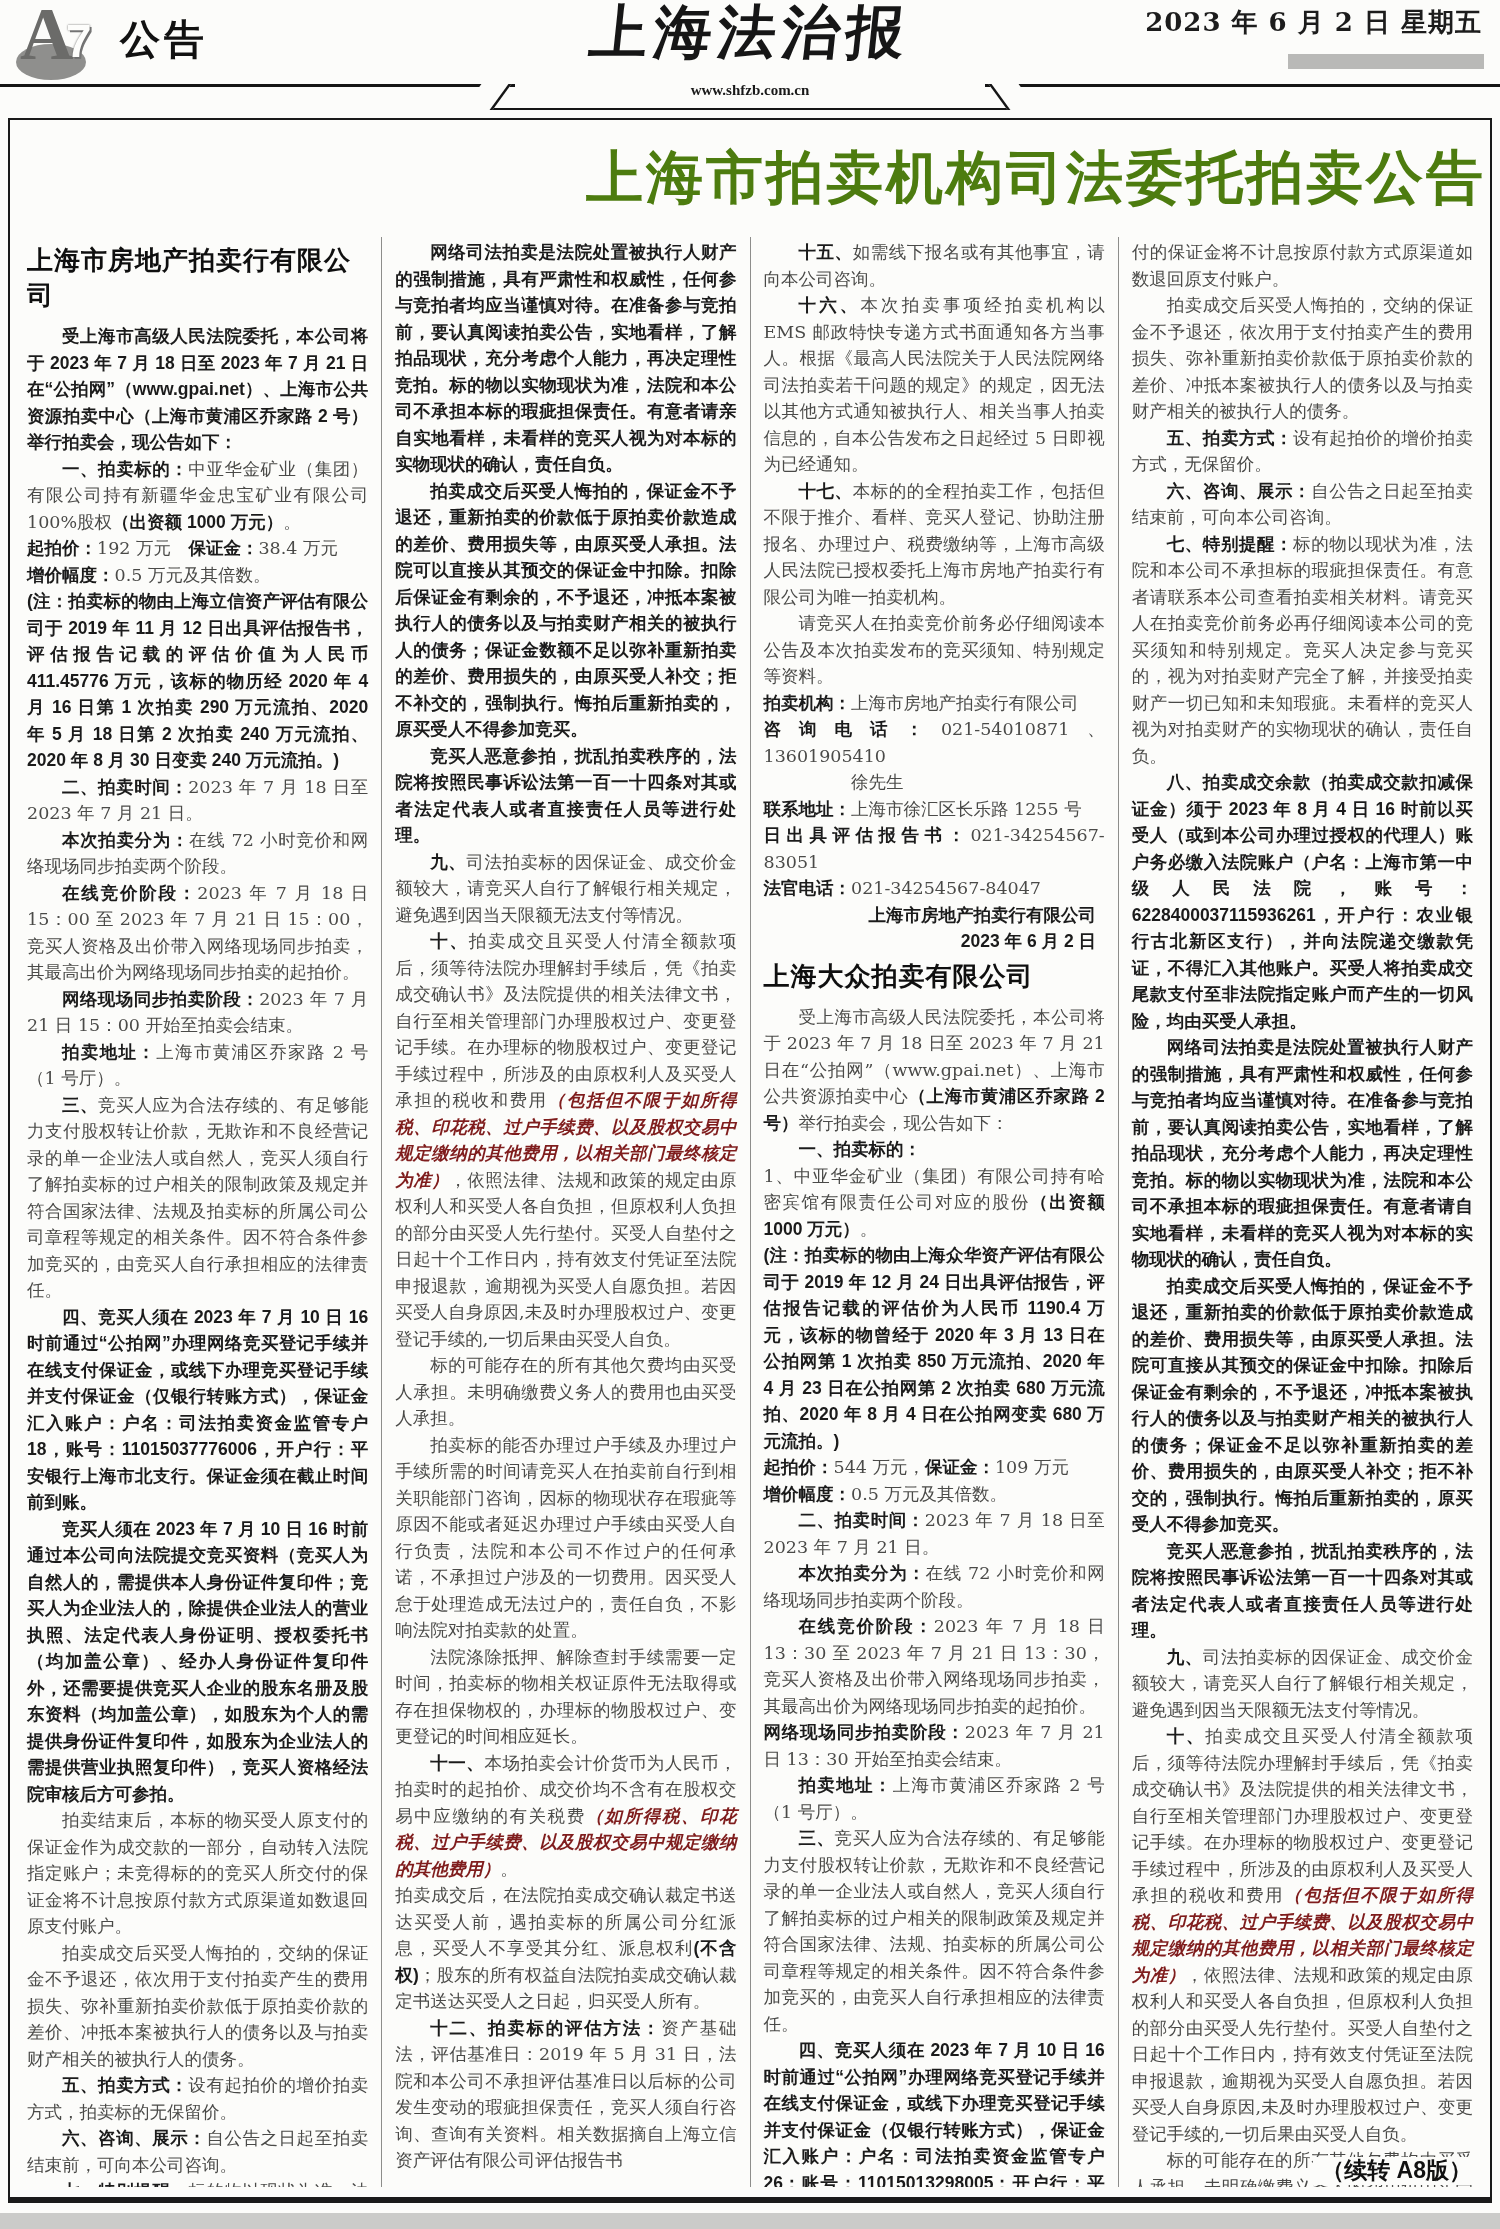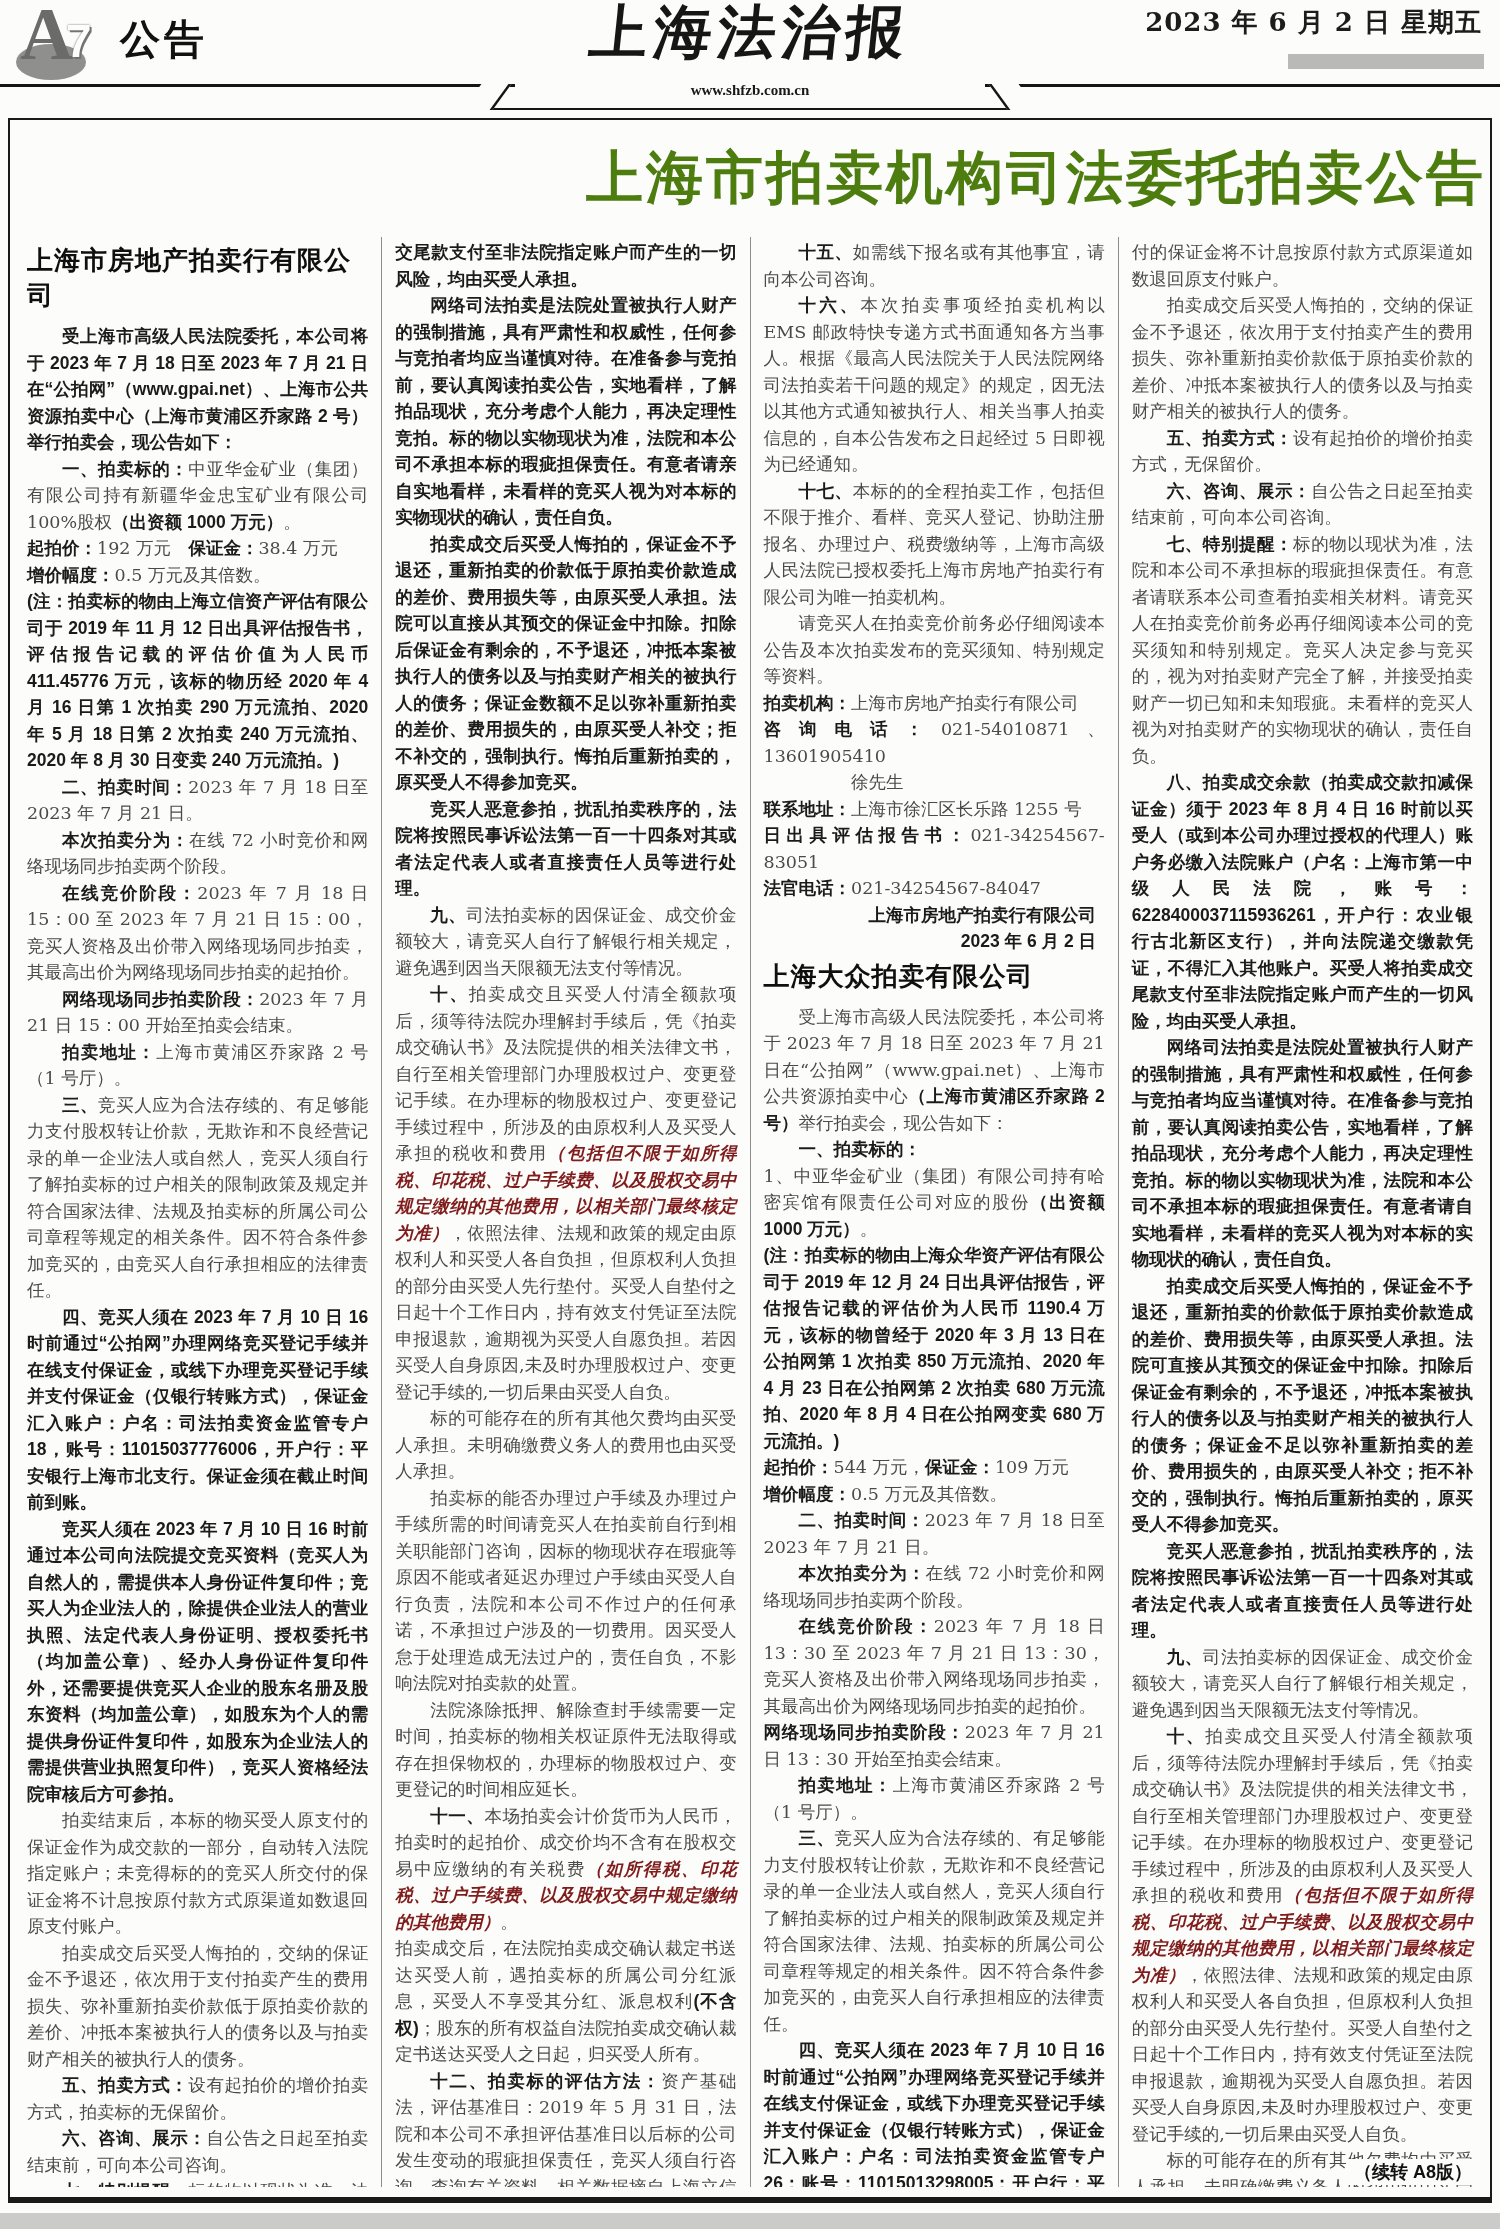--- a/index.html
+++ b/index.html
@@ -52,21 +52,21 @@
     font-weight: 900; font-size: 26px; color: #0f0f0f;
     margin: 4px 0 10px; letter-spacing: 1px;
   }
   .para { margin: 0; font-size: 17.5px; line-height: 26.5px; text-align: justify; color: #4a4a48; }
   .para.ind { text-indent: 2em; }
   .para.a-right { text-align: right; padding-right: 0.5em; }
   .para span.b { font-family: "Liberation Sans", sans-serif; font-weight: 700; color: #1b1b1b; }
   .para span.n { font-family: "DejaVu Serif", serif; color: #4a4a48; }
   .para span.k { font-family: "DejaVu Serif", serif; font-weight: 700; font-style: italic; color: #7f1d1d; }
   .pin-note { position: absolute; right: 14px; bottom: 2px; background: #fcfcfa; padding-left: 8px; }
-  .pin-note span.b { font-family: "Liberation Sans", sans-serif; font-weight: 700; font-size: 18px; color: #111; }
+  .pin-note span.b { font-family: "Liberation Sans", sans-serif; font-weight: 700; font-size: 23px; color: #111; }
   .bottom-strip { position: absolute; left: 0; right: 0; bottom: 0; height: 16px; background: #cbcbc9; }
 </style>
 </head>
 <body>
 
 <div class="page">
 
   <div class="header">
     <div class="badge">
       <div class="badge-ellipse"></div>
@@ -104,21 +104,20 @@
           <p class="para ind"><span class="b">三、</span><span class="n">竞买人应为合法存续的、有足够能力支付股权转让价款，无欺诈和不良经营记录的单一企业法人或自然人，竞买人须自行了解拍卖标的过户相关的限制政策及规定并符合国家法律、法规及拍卖标的所属公司公司章程等规定的相关条件。因不符合条件参加竞买的，由竞买人自行承担相应的法律责任。</span></p>
           <p class="para ind"><span class="b">四、竞买人须在 2023 年 7 月 10 日 16 时前通过“公拍网”办理网络竞买登记手续并在线支付保证金，或线下办理竞买登记手续并支付保证金（仅银行转账方式），保证金汇入账户：户名：司法拍卖资金监管专户 18，账号：11015037776006，开户行：平安银行上海市北支行。保证金须在截止时间前到账。</span></p>
           <p class="para ind"><span class="b">竞买人须在 2023 年 7 月 10 日 16 时前通过本公司向法院提交竞买资料（竞买人为自然人的，需提供本人身份证件复印件；竞买人为企业法人的，除提供企业法人的营业执照、法定代表人身份证明、授权委托书（均加盖公章）、经办人身份证件复印件外，还需要提供竞买人企业的股东名册及股东资料（均加盖公章），如股东为个人的需提供身份证件复印件，如股东为企业法人的需提供营业执照复印件），竞买人资格经法院审核后方可参拍。</span></p>
           <p class="para ind"><span class="n">拍卖结束后，本标的物买受人原支付的保证金作为成交款的一部分，自动转入法院指定账户；未竞得标的的竞买人所交付的保证金将不计息按原付款方式原渠道如数退回原支付账户。</span></p>
           <p class="para ind"><span class="n">拍卖成交后买受人悔拍的，交纳的保证金不予退还，依次用于支付拍卖产生的费用损失、弥补重新拍卖价款低于原拍卖价款的差价、冲抵本案被执行人的债务以及与拍卖财产相关的被执行人的债务。</span></p>
           <p class="para ind"><span class="b">五、拍卖方式：</span><span class="n">设有起拍价的增价拍卖方式，拍卖标的无保留价。</span></p>
           <p class="para ind"><span class="b">六、咨询、展示：</span><span class="n">自公告之日起至拍卖结束前，可向本公司咨询。</span></p>
           <p class="para ind"><span class="b">七、特别提醒：</span><span class="n">标的物以现状为准，法院和本公司不承担标的瑕疵担保责任。有意者请联系本公司查看拍卖相关材料。请竞买人在拍卖竞价前务必再仔细阅读本公司发布的竞买须知和特别规定。竞买人决定参与竞买的，视为对拍卖财产完全了解，并接受拍卖财产一切已知和未知瑕疵。未看样的竞买人视为对拍卖标的实物现状的确认，责任自负。</span></p>
         </div>
       <div class="col">
-          <p class="para"><span class="b">交尾款支付至非法院指定账户而产生的一切风险，均由买受人承担。</span></p>
           <p class="para ind"><span class="b">网络司法拍卖是法院处置被执行人财产的强制措施，具有严肃性和权威性，任何参与竞拍者均应当谨慎对待。在准备参与竞拍前，要认真阅读拍卖公告，实地看样，了解拍品现状，充分考虑个人能力，再决定理性竞拍。标的物以实物现状为准，法院和本公司不承担本标的瑕疵担保责任。有意者请亲自实地看样，未看样的竞买人视为对本标的实物现状的确认，责任自负。</span></p>
           <p class="para ind"><span class="b">拍卖成交后买受人悔拍的，保证金不予退还，重新拍卖的价款低于原拍卖价款造成的差价、费用损失等，由原买受人承担。法院可以直接从其预交的保证金中扣除。扣除后保证金有剩余的，不予退还，冲抵本案被执行人的债务以及与拍卖财产相关的被执行人的债务；保证金数额不足以弥补重新拍卖的差价、费用损失的，由原买受人补交；拒不补交的，强制执行。悔拍后重新拍卖的，原买受人不得参加竞买。</span></p>
           <p class="para ind"><span class="b">竞买人恶意参拍，扰乱拍卖秩序的，法院将按照民事诉讼法第一百一十四条对其或者法定代表人或者直接责任人员等进行处理。</span></p>
           <p class="para ind"><span class="b">九、</span><span class="n">司法拍卖标的因保证金、成交价金额较大，请竞买人自行了解银行相关规定，避免遇到因当天限额无法支付等情况。</span></p>
           <p class="para ind"><span class="b">十、</span><span class="n">拍卖成交且买受人付清全额款项后，须等待法院办理解封手续后，凭《拍卖成交确认书》及法院提供的相关法律文书，自行至相关管理部门办理股权过户、变更登记手续。在办理标的物股权过户、变更登记手续过程中，所涉及的由原权利人及买受人承担的税收和费用</span><span class="k">（包括但不限于如所得税、印花税、过户手续费、以及股权交易中规定缴纳的其他费用，以相关部门最终核定为准）</span><span class="n">，依照法律、法规和政策的规定由原权利人和买受人各自负担，但原权利人负担的部分由买受人先行垫付。买受人自垫付之日起十个工作日内，持有效支付凭证至法院申报退款，逾期视为买受人自愿负担。若因买受人自身原因,未及时办理股权过户、变更登记手续的,一切后果由买受人自负。</span></p>
           <p class="para ind"><span class="n">标的可能存在的所有其他欠费均由买受人承担。未明确缴费义务人的费用也由买受人承担。</span></p>
           <p class="para ind"><span class="n">拍卖标的能否办理过户手续及办理过户手续所需的时间请竞买人在拍卖前自行到相关职能部门咨询，因标的物现状存在瑕疵等原因不能或者延迟办理过户手续由买受人自行负责，法院和本公司不作过户的任何承诺，不承担过户涉及的一切费用。因买受人怠于处理造成无法过户的，责任自负，不影响法院对拍卖款的处置。</span></p>
           <p class="para ind"><span class="n">法院涤除抵押、解除查封手续需要一定时间，拍卖标的物相关权证原件无法取得或存在担保物权的，办理标的物股权过户、变更登记的时间相应延长。</span></p>
           <p class="para ind"><span class="b">十一、</span><span class="n">本场拍卖会计价货币为人民币，拍卖时的起拍价、成交价均不含有在股权交易中应缴纳的有关税费</span><span class="k">（如所得税、印花税、过户手续费、以及股权交易中规定缴纳的其他费用）</span><span class="n">。</span></p>
           <p class="para"><span class="n">拍卖成交后，在法院拍卖成交确认裁定书送达买受人前，遇拍卖标的所属公司分红派息，买受人不享受其分红、派息权利</span><span class="b">(不含权)</span><span class="n">；股东的所有权益自法院拍卖成交确认裁定书送达买受人之日起，归买受人所有。</span></p>

